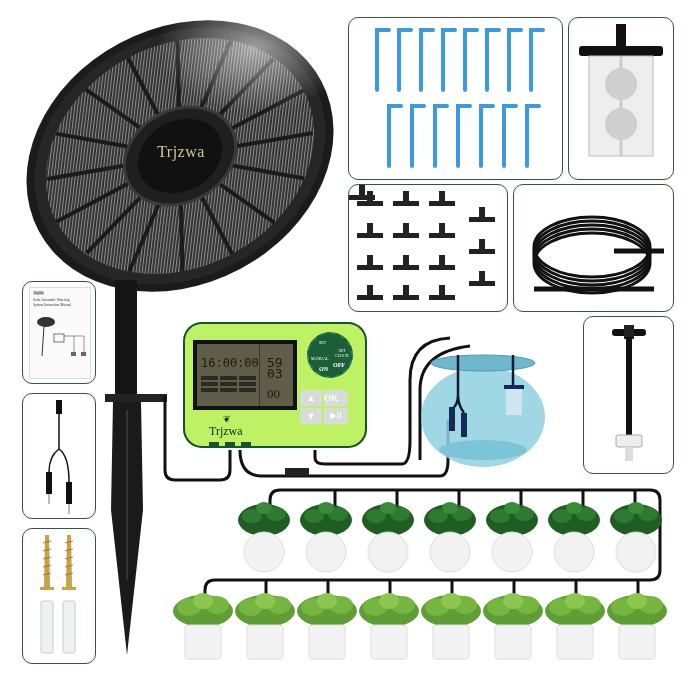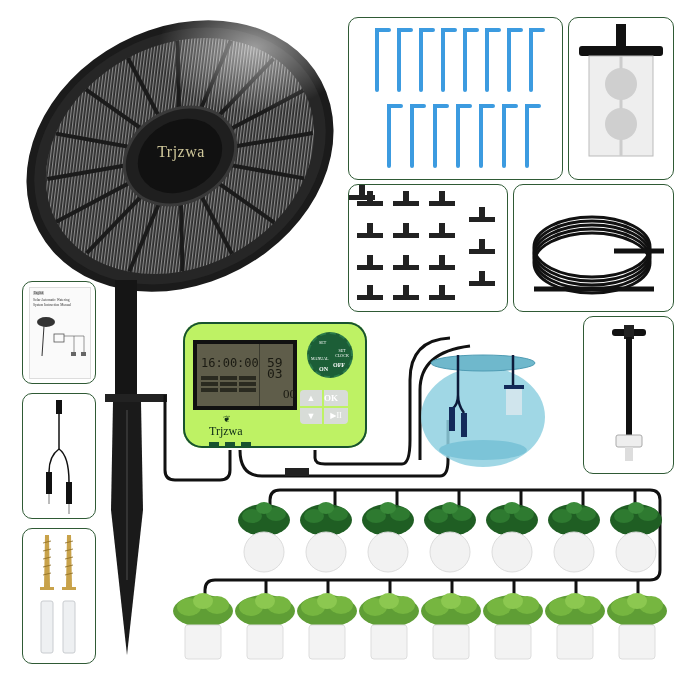--- a/index.html
+++ b/index.html
@@ -303,21 +303,21 @@
             <div style="height:4px;background:#2a2a20"></div>
             <div style="height:4px;background:#2a2a20"></div>
           <div style="height:4px;background:#2a2a20"></div>
             <div style="height:4px;background:#2a2a20"></div>
             <div style="height:4px;background:#2a2a20"></div>
         </div>
       </div>
       <div class="abs" style="left:62px;top:0;width:1px;height:62px;background:#3a3a2e;"></div>
       <div class="abs lbl" style="left:70px;top:3px;font-size:13px;color:#1a1a12;font-family:'DejaVu Sans Mono',monospace;margin-top:8px;">59</div>
       <div class="abs lbl" style="left:70px;top:22px;font-size:13px;color:#1a1a12;font-family:'DejaVu Sans Mono',monospace;">03</div>
-      <div class="abs lbl" style="left:86px;top:42px;font-size:13px;color:#1a1a12;font-family:Liberation Serif, serif;">00</div>
+      <div class="abs lbl" style="left:70px;top:42px;font-size:13px;color:#1a1a12;font-family:Liberation Serif, serif;">00</div>
     </div>
   </div>
 
   <div class="abs" style="left:124px;top:10px;width:46px;height:46px;border-radius:50%;background:#1c5e37;border:2px dashed #2a7a4a;box-sizing:border-box;">
     <div class="abs lbl" style="left:24px;top:14px;font-size:4px;color:#fff;width:18px;text-align:center;">SET CLOCK</div>
     <div class="abs lbl" style="left:24px;top:28px;font-size:6px;color:#fff;font-weight:bold;">OFF</div>
     <div class="abs lbl" style="left:10px;top:32px;font-size:6px;color:#fff;font-weight:bold;">ON</div>
     <div class="abs lbl" style="left:2px;top:22px;font-size:4px;color:#fff;">MANUAL</div>
     <div class="abs lbl" style="left:10px;top:6px;font-size:4px;color:#fff;">SET</div>
   </div>

